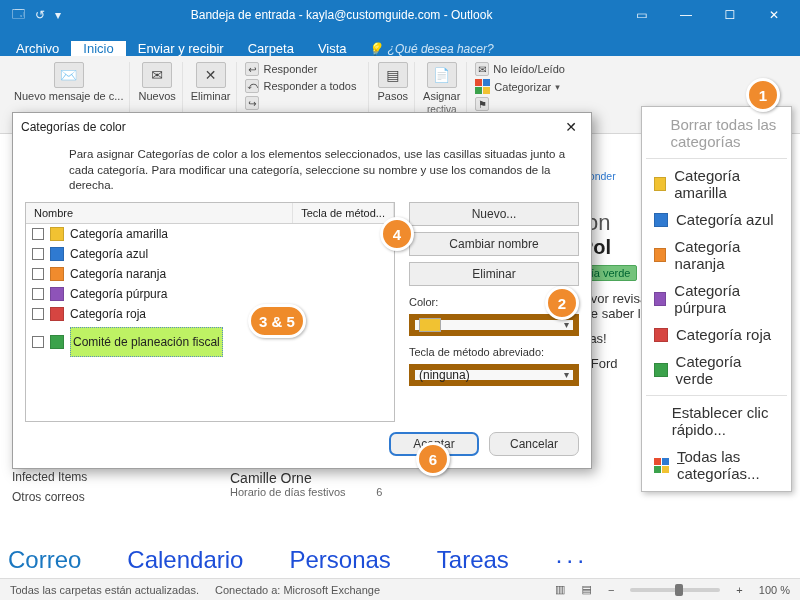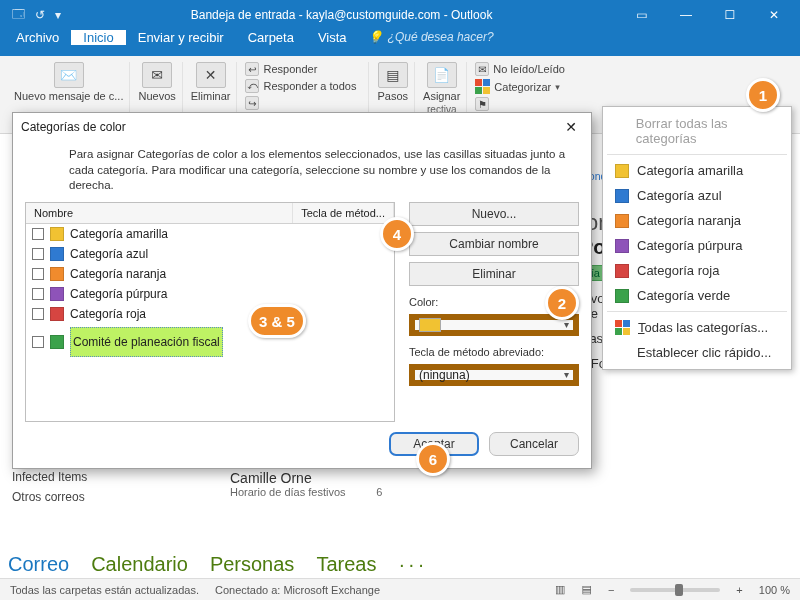--- a/index.html
+++ b/index.html
@@ -7,55 +7,55 @@
 
   
   .titlebar { height: 30px; background: #1979c3; color: #fff; display: flex; align-items: center; padding: 0 6px; }
   .titlebar .qat { display: flex; gap: 10px; align-items: center; margin-left: 6px; }
   .titlebar .qat span { opacity: .9; }
   .titlebar .title { flex: 1; text-align: center; font-size: 12px; }
   .titlebar .winbtns { display: flex; gap: 4px; }
   .titlebar .winbtns div { width: 40px; height: 30px; display: flex; align-items: center; justify-content: center; font-size: 12px; }
 
   
-  .tabs { height: 26px; background: #1979c3; color: #fff; display: flex; align-items: flex-start; padding-left: 4px; }
+  .tabs { height: 26px; background: #1979c3; color: #fff; display: flex; align-items: flex-end; padding-left: 4px; }
   .tab { padding: 0 12px; display: flex; align-items: center; font-size: 13px; cursor: pointer; }
   .tab.active { background: #fff; color: #1979c3; }
   .tell { margin-left: 10px; display: flex; align-items: center; color: #cde4f5; font-style: italic; gap: 4px; }
 
   
   .ribbon { height: 78px; background: #f3f3f3; border-bottom: 1px solid #d6d6d6; display: flex; align-items: stretch; padding: 6px 8px 2px 8px; gap: 2px; }
   .rgroup { display: flex; flex-direction: column; align-items: center; justify-content: flex-start; gap: 2px; padding: 0 6px; border-right: 1px solid #e2e2e2; }
   .rgroup:last-child { border-right: none; }
   .rbtn-big { display: flex; flex-direction: column; align-items: center; font-size: 11px; color: #444; gap: 2px; }
   .icon-box { width: 30px; height: 26px; background: #e6e6e6; border: 1px solid #c0c0c0; border-radius: 2px; display:flex; align-items:center; justify-content:center; font-size:14px; }
   .rstack { display: flex; flex-direction: column; gap: 3px; font-size: 11px; color: #444; }
   .rstack .row { display: flex; align-items: center; gap: 4px; }
   .smallicon { width: 14px; height: 14px; background: #e6e6e6; border: 1px solid #c0c0c0; border-radius: 2px; display:inline-flex; align-items:center; justify-content:center; font-size:10px; }
   .categ-swatch { display:inline-grid; grid-template-columns:repeat(2,7px); grid-auto-rows:7px; gap:1px; }
   .categ-swatch i { display:block; width:7px; height:7px; }
   .sq-r { background:#e84d2f; } .sq-b { background:#2f7ad1; } .sq-g { background:#3ba24b; } .sq-y { background:#f1c232; }
 
   
-  .catmenu { position: absolute; top: 106px; right: 8px; width: 190px; background: #fff; border: 1px solid #bcbcbc; box-shadow: 2px 2px 6px rgba(0,0,0,.25); z-index: 50; padding: 4px 0; font-size: 13px; }
+  .catmenu { position: absolute; top: 106px; right: 8px; width: 151px; background: #fff; border: 1px solid #bcbcbc; box-shadow: 2px 2px 6px rgba(0,0,0,.25); z-index: 50; padding: 4px 0; font-size: 15px; }
   .catmenu .mi { padding: 5px 12px; display: flex; align-items: center; gap: 8px; color: #333; cursor: pointer; }
   .catmenu .mi.disabled { color: #a0a0a0; }
   .catmenu .sep { height: 1px; background: #e0e0e0; margin: 3px 4px; }
   .csw { width: 14px; height: 14px; border: 1px solid rgba(0,0,0,.15); }
 
   
   .readpane { position: absolute; top: 210px; right: 10px; width: 210px; color: #333; font-size: 13px; z-index: 5; }
   .readpane .line { margin-top: 10px; }
   .readpane .big { font-size: 22px; color: #555; }
   .readpane .pol { font-size: 20px; color: #222; font-weight: 600; }
   .greencat { display:inline-block; background:#74c37c; color:#063; border:1px solid #4da65a; padding:1px 6px; font-size:11px; border-radius:2px; margin-top:6px; }
 
   
-  .peekbar { position: absolute; left: 8px; bottom: 24px; height: 30px; display: flex; align-items: flex-end; gap: 22px; color: #1a77c0; font-size: 20px; font-weight: 300; }
-  .peekbar .dim { color: #4d7c0f; }
+  .peekbar { position: absolute; left: 8px; bottom: 24px; height: 30px; display: flex; align-items: flex-start; gap: 22px; color: #1a77c0; font-size: 24px; font-weight: 300; }
+  .peekbar .dim { color: #1d4ed8; margin-left: 24px; }
 
   
   .leftnav { position: absolute; left: 12px; top: 470px; font-size: 12px; color: #444; }
   .leftnav div { margin-bottom: 6px; }
 
   
   .msgfrag { position: absolute; left: 230px; top: 470px; font-size: 12px; color: #333; }
   .msgfrag .name { font-size: 14px; }
   .msgfrag .sub { color: #676767; font-size: 11px; }
 
@@ -237,31 +237,31 @@
   <div class="mi">
       <span class="csw" style="background:#d64541"></span>
       <span>Categoría roja</span>
     </div>
   <div class="mi">
       <span class="csw" style="background:#3ba24b"></span>
       <span>Categoría verde</span>
     </div>
   <div class="sep"></div>
   <div class="mi">
+      <span style="width:14px"></span>
+      <span>Establecer clic rápido...</span>
+    </div>
+  <div class="mi">
       <span class="categ-swatch">
         <i class="sq-r"></i>
         <i class="sq-b"></i>
         <i class="sq-g"></i>
         <i class="sq-y"></i>
       </span>
       <span><u class="ul">T</u>odas las categorías...</span>
-    </div>
-  <div class="mi">
-      <span style="width:14px"></span>
-      <span>Establecer clic rápido...</span>
     </div>
 </div>
 
 <div class="dialog">
   <div class="dlg-title">
     <span>Categorías de color</span>
     <div class="dlg-close">✕</div>
   </div>
   <div class="dlg-body">
     <div class="instr">Para asignar Categorías de color a los elementos seleccionados, use las casillas situadas junto a cada categoría. Para modificar una categoría, seleccione su nombre y use los comandos de la derecha.</div>

